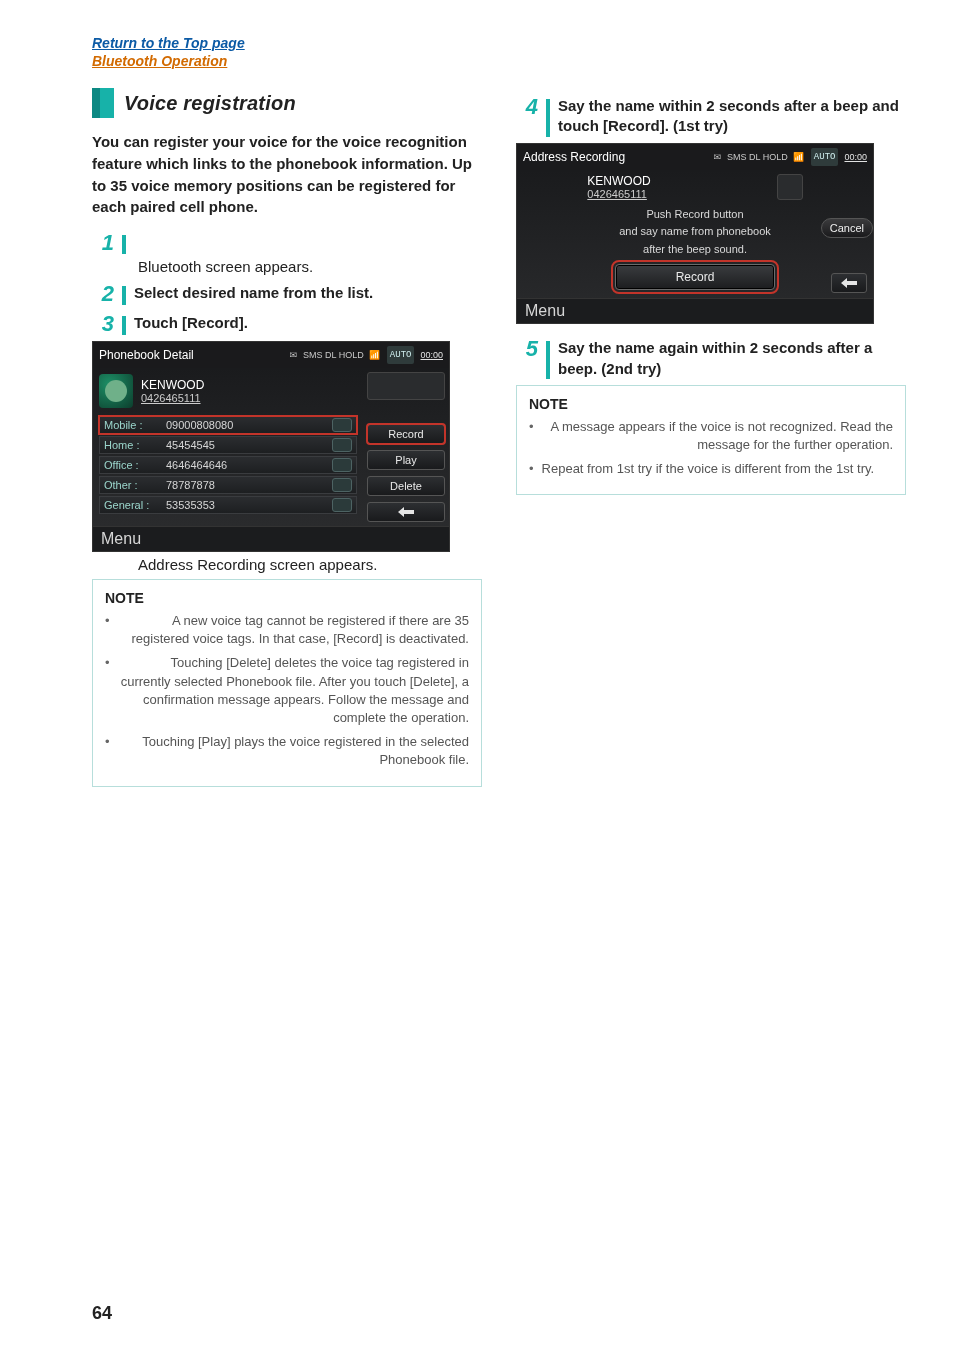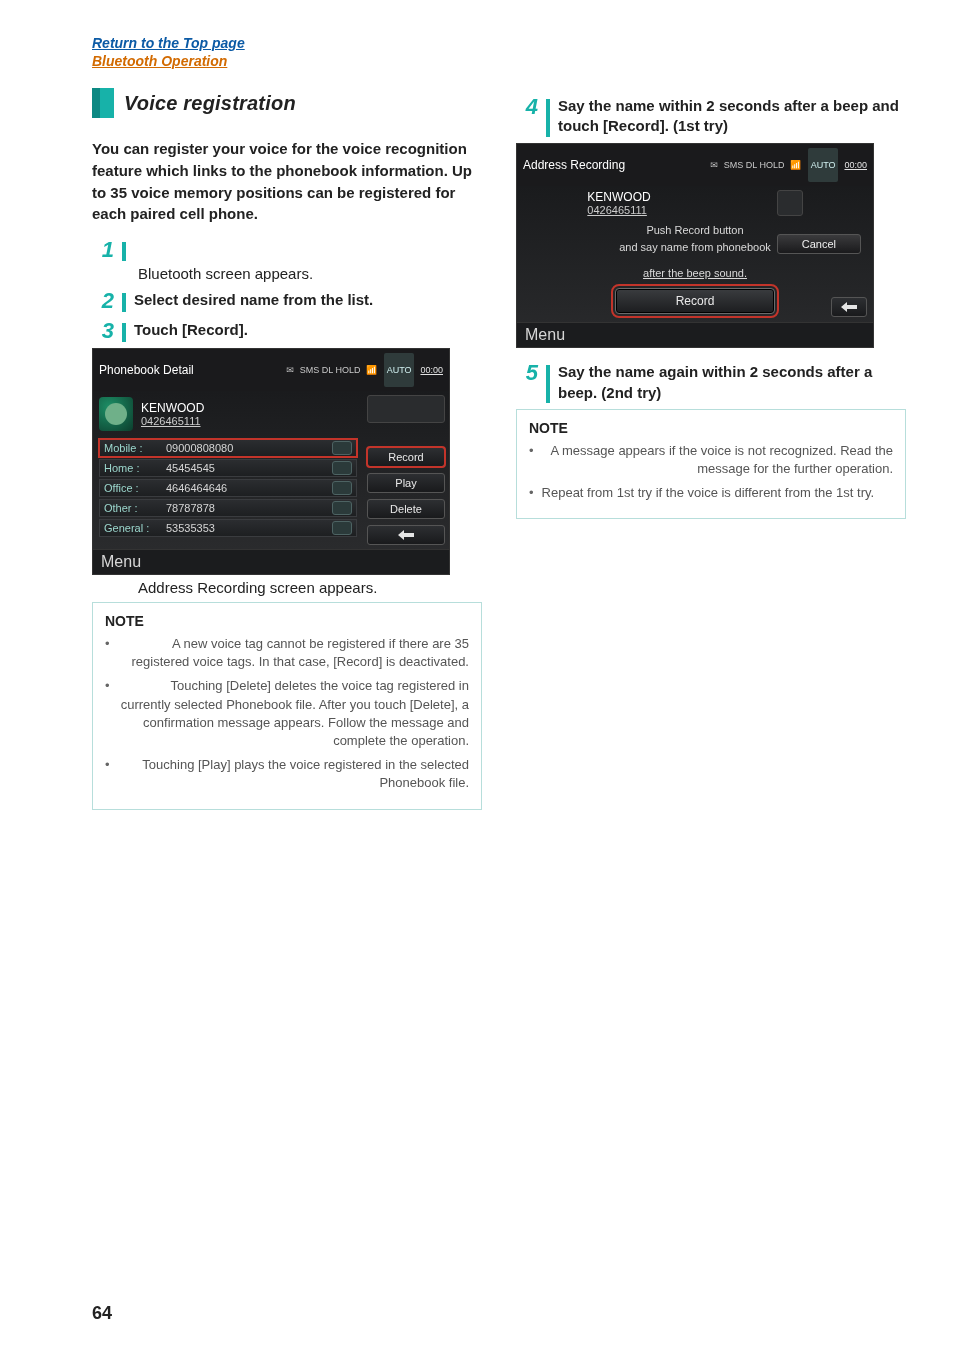--- a/index.html
+++ b/index.html
@@ -11,38 +11,38 @@
     position: relative;
     color: #222;
   }
   .page { padding: 34px 48px 0 92px; }
   .top-links a { text-decoration: underline; font-weight: 700; font-style: italic; font-size: 14px; }
   .link-blue { color: #0b5aa5; }
   .link-orange { color: #d26a00; }
   .columns { display: flex; gap: 34px; margin-top: 18px; }
   .col { flex: 1 1 0; min-width: 0; }
 
-  .sec-head { display:flex; align-items:center; gap:10px; margin-bottom:20px; }
+  .sec-head { display:flex; align-items:center; gap:10px; margin-bottom:13px; }
   .sec-mark { width:22px; height:30px; background:#17b2a9; border-left:8px solid #0d8983; }
   .sec-title { font-size:20px; font-weight:800; font-style: italic; letter-spacing:.2px; }
 
   .intro { font-size:15px; font-weight:600; line-height:1.45; margin-bottom:14px; }
 
   .step { margin: 8px 0 6px; }
   .step-row { display:flex; align-items:flex-start; gap:8px; }
   .step-num { font-size:22px; font-weight:800; color:#17b2a9; line-height:1; width:22px; text-align:right; font-style: italic; }
   .step-bar { width:4px; height:auto; background:#17b2a9; align-self:stretch; margin-top:3px; }
   .step-text { font-size:15px; font-weight:800; line-height:1.35; flex:1; }
   .step-sub { font-size:15px; margin:4px 0 6px 46px; }
 
   .screenshot { margin:6px 0 4px; width:100%; }
   .ss-frame { background:#0f0f10; border:1px solid #333; width:358px; }
   .ss-title { background:#1a1a1c; color:#fff; font-size:12px; padding:4px 6px; display:flex; align-items:center; gap:6px; }
   .ss-title .right { margin-left:auto; display:flex; gap:6px; align-items:center; font-size:9px; color:#c9c9c9; }
-  .chip { background:#2f3b3b; color:#cfeeee; padding:12px 3px; border-radius:2px; }
+  .chip { background:#2f3b3b; color:#cfeeee; padding:4px 3px; border-radius:2px;font-family:Liberation Mono, monospace; }
   .clock { color:#e2e2e2;text-decoration:underline; }
   .ss-body { display:flex; background:linear-gradient(#1a1b1d,#2a2b2d); color:#ddd; }
   .ss-left { flex:1; padding:4px 6px; }
   .ss-right { width:86px; padding:4px 4px; display:flex; flex-direction:column; gap:6px; }
   .contact-row { display:flex; align-items:center; gap:8px; padding:2px 0; }
   .avatar { width:34px; height:34px; background:radial-gradient(circle at 30% 30%,#1d8f66,#0c3e2d); border-radius:4px; position:relative; }
   .avatar::after{content:""; position:absolute; inset:6px; border-radius:50%; background:#6fb089;}
   .contact-name { font-size:12px; color:#fff; }
   .contact-num { font-size:11px; color:#ccc; text-decoration:underline; }
   .list { margin-top:6px; }
@@ -59,21 +59,21 @@
   .note-box { border:1px solid #b7dedb; padding:10px 12px; }
   .note-title { font-weight:800; font-size:14px; margin-bottom:6px; }
   .note-list { list-style:none; font-size:13px; color:#555;text-align:right; }
   .note-list li { display:flex; gap:8px; margin-bottom:6px; line-height:1.4; }
   .note-list li::before { content:"•"; color:#666; }
 
   
   .ss2-body { background:linear-gradient(#1a1b1d,#2a2b2d); color:#ddd; position:relative; }
   .ss2-inner { padding:4px 6px 8px; }
   .ss2-mid { text-align:center; font-size:11px; color:#d9d9d9; line-height:1.6; margin-top:6px; }
-  .cancel-btn { position:absolute; right:12px; top:48px; background:linear-gradient(#3b3b3d,#1a1a1c); color:#eee; font-size:11px; padding:3px 24px; border:1px solid #555; border-radius:3px; }
+  .cancel-btn { position:absolute; right:0; top:48px; background:linear-gradient(#3b3b3d,#1a1a1c); color:#eee; font-size:11px; padding:3px 8px; border:1px solid #555; border-radius:10px; }
   .rec-btn { width:160px; margin:6px auto 0; background:linear-gradient(#3a3c3f,#1c1d1f); border:1px solid #6a6a6a; color:#e9e9e9; font-size:12px; text-align:center; padding:5px 0; border-radius:4px; outline:2px solid #c3342a; outline-offset:2px; box-shadow:0 0 0 1px #000 inset; }
   .ss2-back { position:absolute; right:6px; bottom:30px; width:36px; height:20px; }
 
   .page-num { position:absolute; left:92px; bottom:30px; font-weight:800; font-size:18px; }
 </style>
 </head>
 <body>
 
 <div class="page">
   <div class="top-links">
@@ -227,21 +227,21 @@
                   <div class="contact-name" style="text-align:left;">KENWOOD</div>
                   <div class="contact-num" style="text-align:left;">0426465111</div>
                 </div>
                 <div style="width:110px;"></div>
                 <div style="width:26px;height:26px;background:#2a2c2e;border:1px solid #444;border-radius:3px;"></div>
               </div>
               <div class="cancel-btn">Cancel</div>
               <div class="ss2-mid">
                 <div>Push Record button</div>
                 <div>and say name from phonebook</div>
-                <div style="text-decoration:underline;margin-top:8px;">after the beep sound.</div>
+                <div style="">after the beep sound.</div>
               </div>
               <div class="rec-btn">Record</div>
               <div class="ss2-back btn-dark btn-back">
                 <svg width="20" height="12" viewBox="0 0 20 12">
                     <path d="M2 6 L8 1 L8 4 L18 4 L18 8 L8 8 L8 11 Z" fill="#e5e5e5"></path>
                   </svg>
               </div>
             </div>
             <div class="ss-menu">Menu</div>
           </div>

